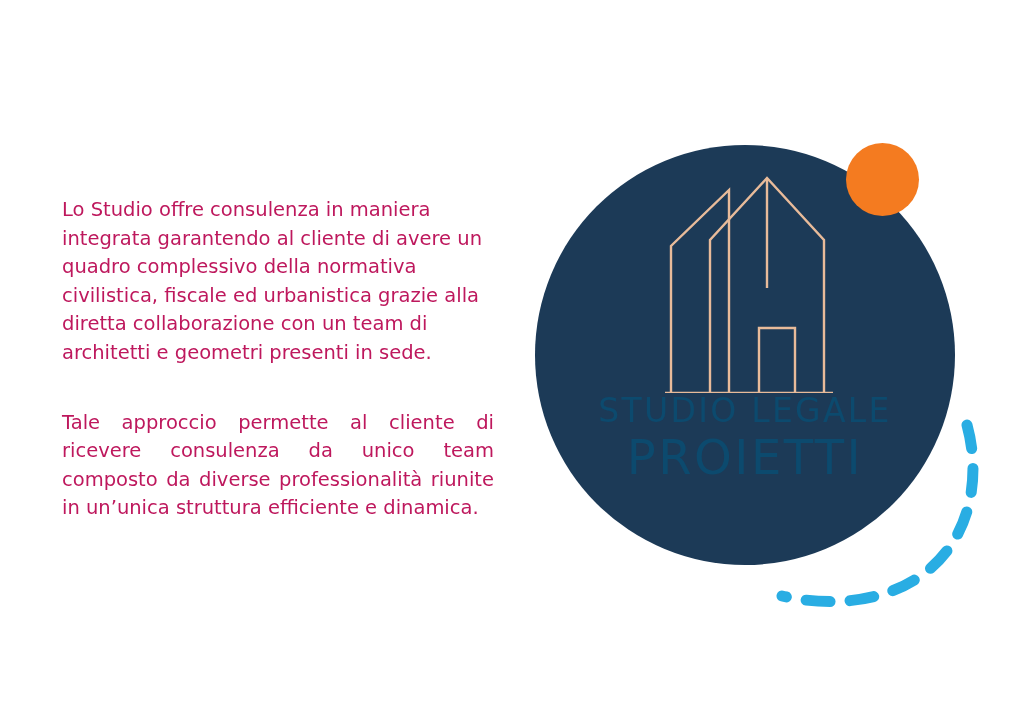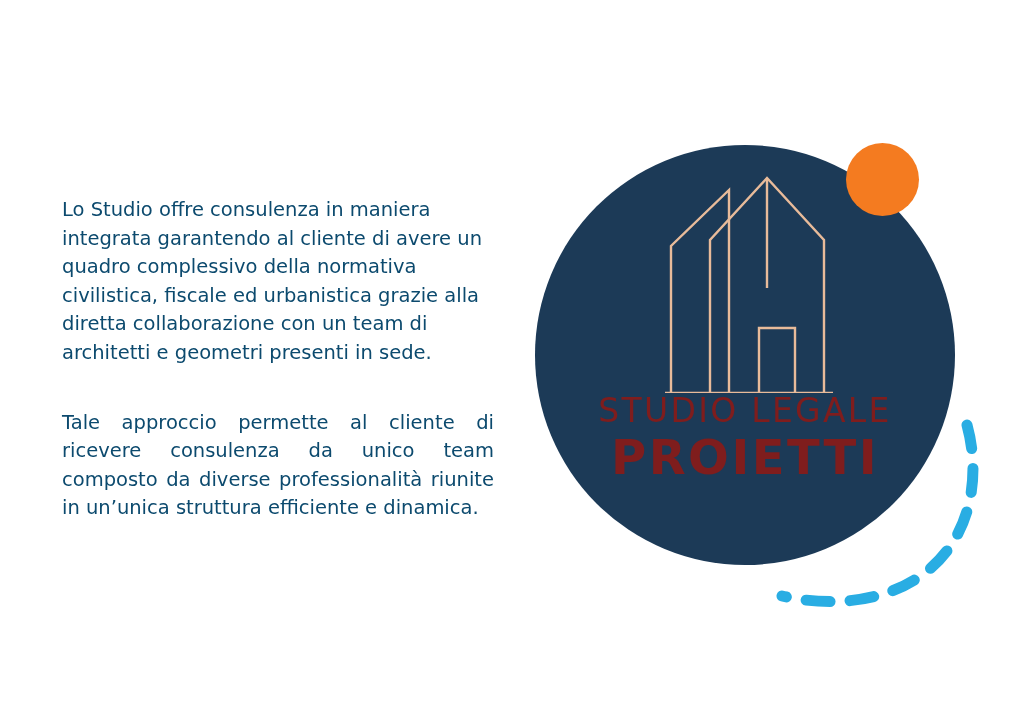--- a/index.html
+++ b/index.html
@@ -25,21 +25,21 @@
   .text-column {
     position: absolute;
     left: 62px;
     top: 196px;
     width: 432px;
   }
   .paragraph {
     font-family: "DejaVu Sans", sans-serif;
     font-size: 19.5px;
     line-height: 28.6px;
-    color: #0c4a6e;
+    color: #be185d;
     margin: 0;
   }
   .paragraph.first {
     text-align: left;
   }
   .paragraph.second {
     text-align: justify;
     margin-top: 41px;
   }
 
@@ -84,35 +84,35 @@
     height: 100%;
   }
 
   
   .wordmark {
     position: absolute;
     left: 15px;
     top: 262px;
     width: 420px;
     text-align: center;
-    color: #7f1d1d;
+    color: #0c4a6e;
   }
   .wordmark .line1 {
     font-family: "DejaVu Sans", sans-serif;
     font-size: 33px;
     letter-spacing: 2.3px;
     line-height: 38px;
     font-weight: 400;
   }
   .wordmark .line2 {
     font-family: "DejaVu Sans", sans-serif;
     font-size: 48px;
     letter-spacing: 2.5px;
     line-height: 54px;
-    font-weight: 700;
+    font-weight: 400;
   }
 
   
   .dashed-arc {
     position: absolute;
     left: 200px;
     top: 200px;
     width: 300px;
     height: 300px;
     pointer-events: none;

